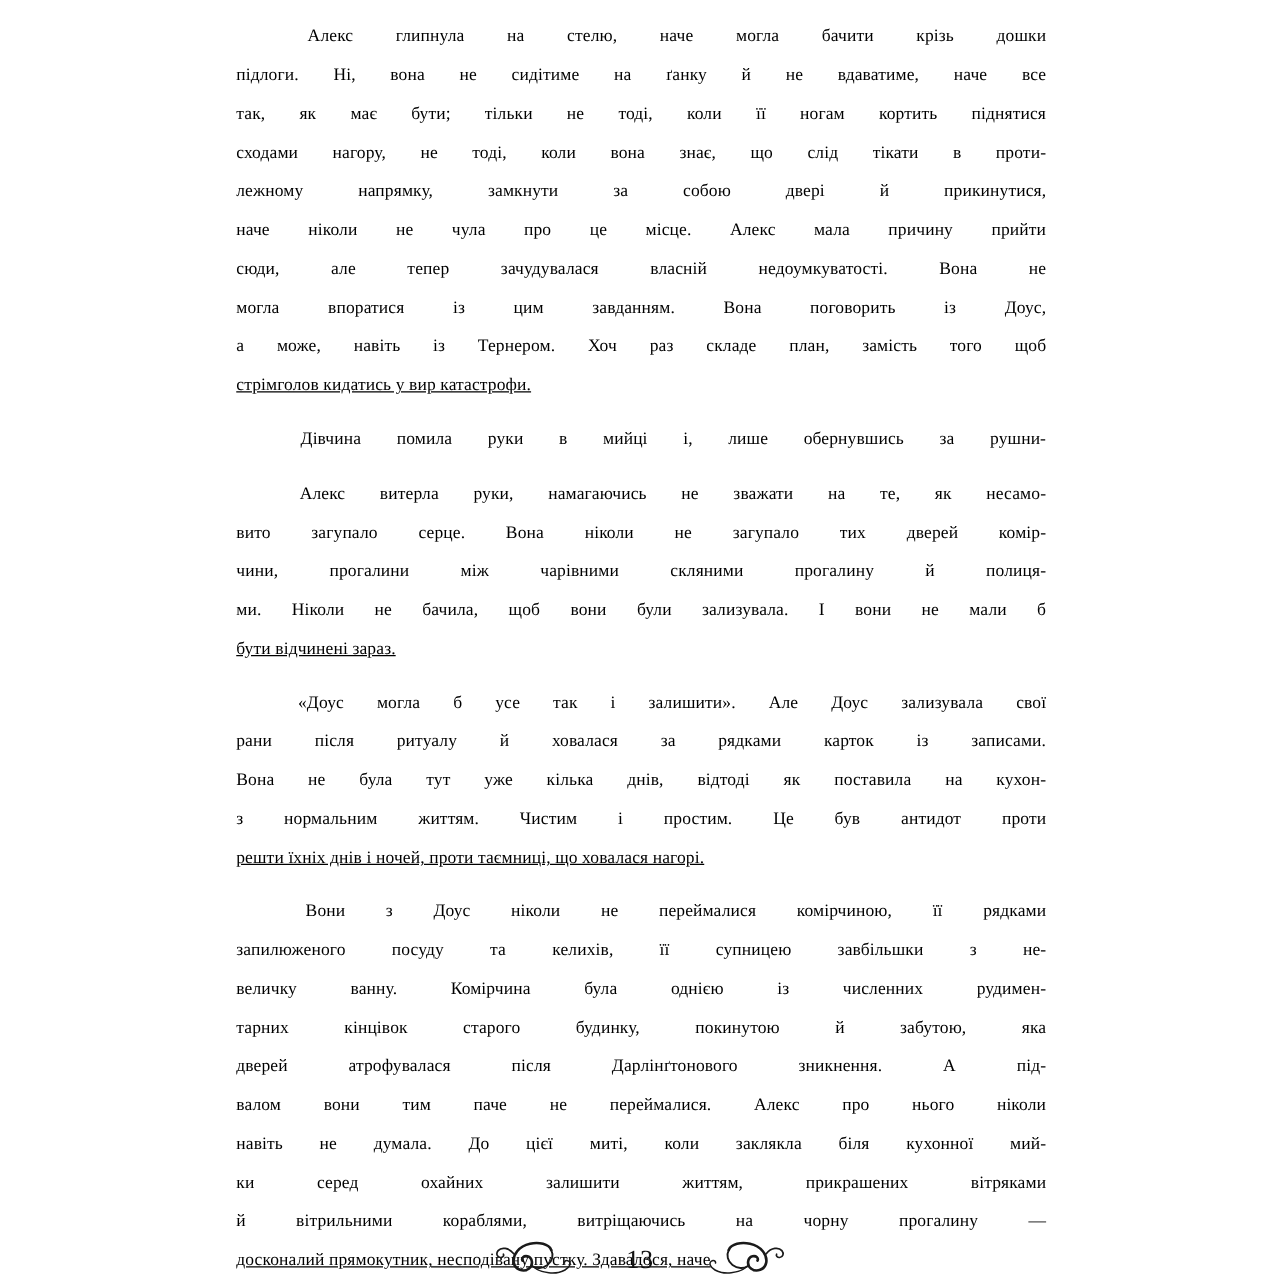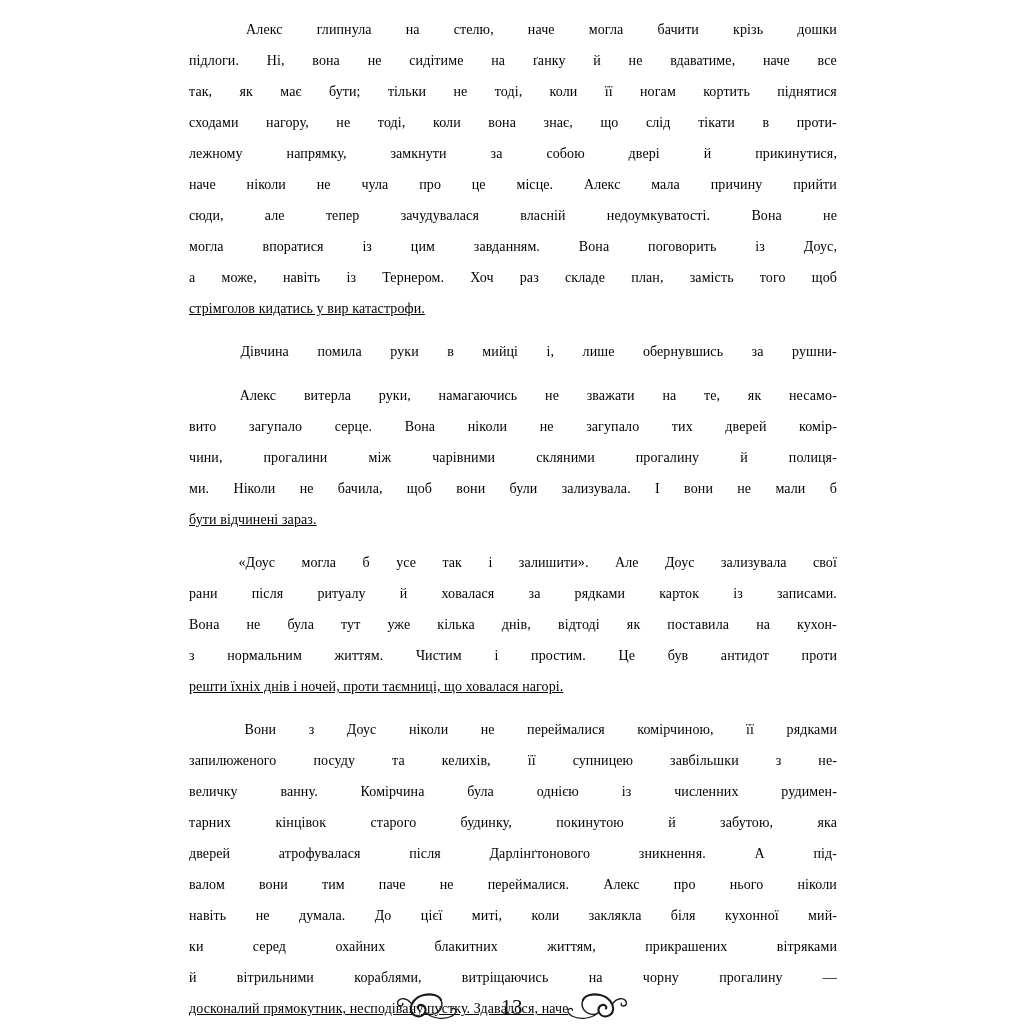--- a/index.html
+++ b/index.html
@@ -413,21 +413,21 @@
           <span class="w">коли</span>
           <span class="w">заклякла</span>
           <span class="w">біля</span>
           <span class="w">кухонної</span>
           <span class="w">мий-</span>
         </span>
         <span class="ln j">
           <span class="w">ки</span>
           <span class="w">серед</span>
           <span class="w">охайних</span>
-          <span class="w">блакитних</span>
+          <span class="w">залишити</span>
           <span class="w">життям,</span>
           <span class="w">прикрашених</span>
           <span class="w">вітряками</span>
         </span>
         <span class="ln j">
           <span class="w">й</span>
           <span class="w">вітрильними</span>
           <span class="w">кораблями,</span>
           <span class="w">витріщаючись</span>
           <span class="w">на</span>

